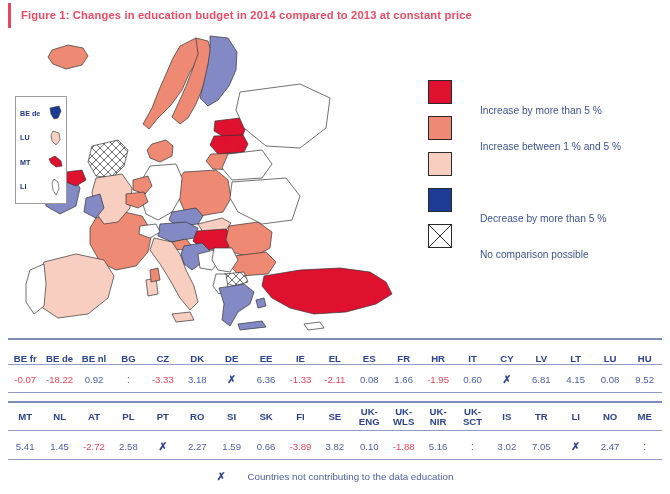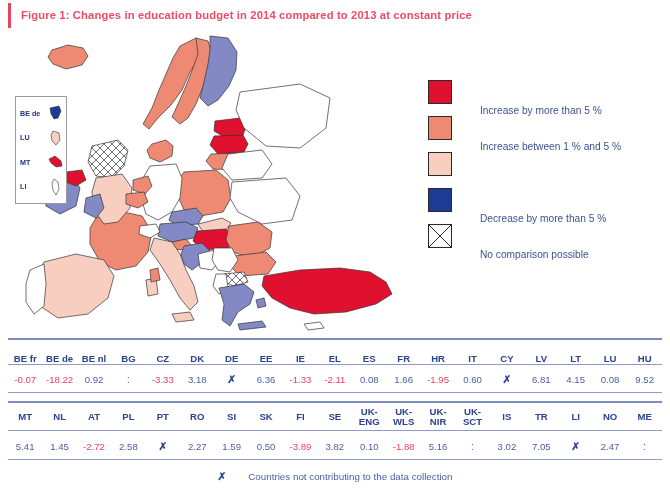--- a/index.html
+++ b/index.html
@@ -307,35 +307,35 @@
   <table class="tbl" style="top:433px;">
     <tbody>
         <tr class="val-row">
       <td>5.41</td>
       <td>1.45</td>
       <td class="neg">-2.72</td>
       <td>2.58</td>
       <td class="xm">✗</td>
       <td>2.27</td>
       <td>1.59</td>
-      <td>0.50</td>
+      <td>0.66</td>
       <td class="neg">-3.89</td>
       <td>3.82</td>
       <td>0.10</td>
       <td class="neg">-1.88</td>
       <td>5.16</td>
       <td class="colon">:</td>
       <td>3.02</td>
       <td>7.05</td>
       <td class="xm">✗</td>
       <td>2.47</td>
       <td class="colon">:</td>
     </tr>
   </tbody>
     </table>
   <div class="rule" style="top:459px;"></div>
 
   <div class="footnote">
     <span class="fn-x">✗</span>
-    <span class="fn-txt">Countries not contributing to the data collection</span>
+    <span class="fn-txt">Countries not contributing to the data education</span>
   </div>
 
 </div>
 
 </body></html>

